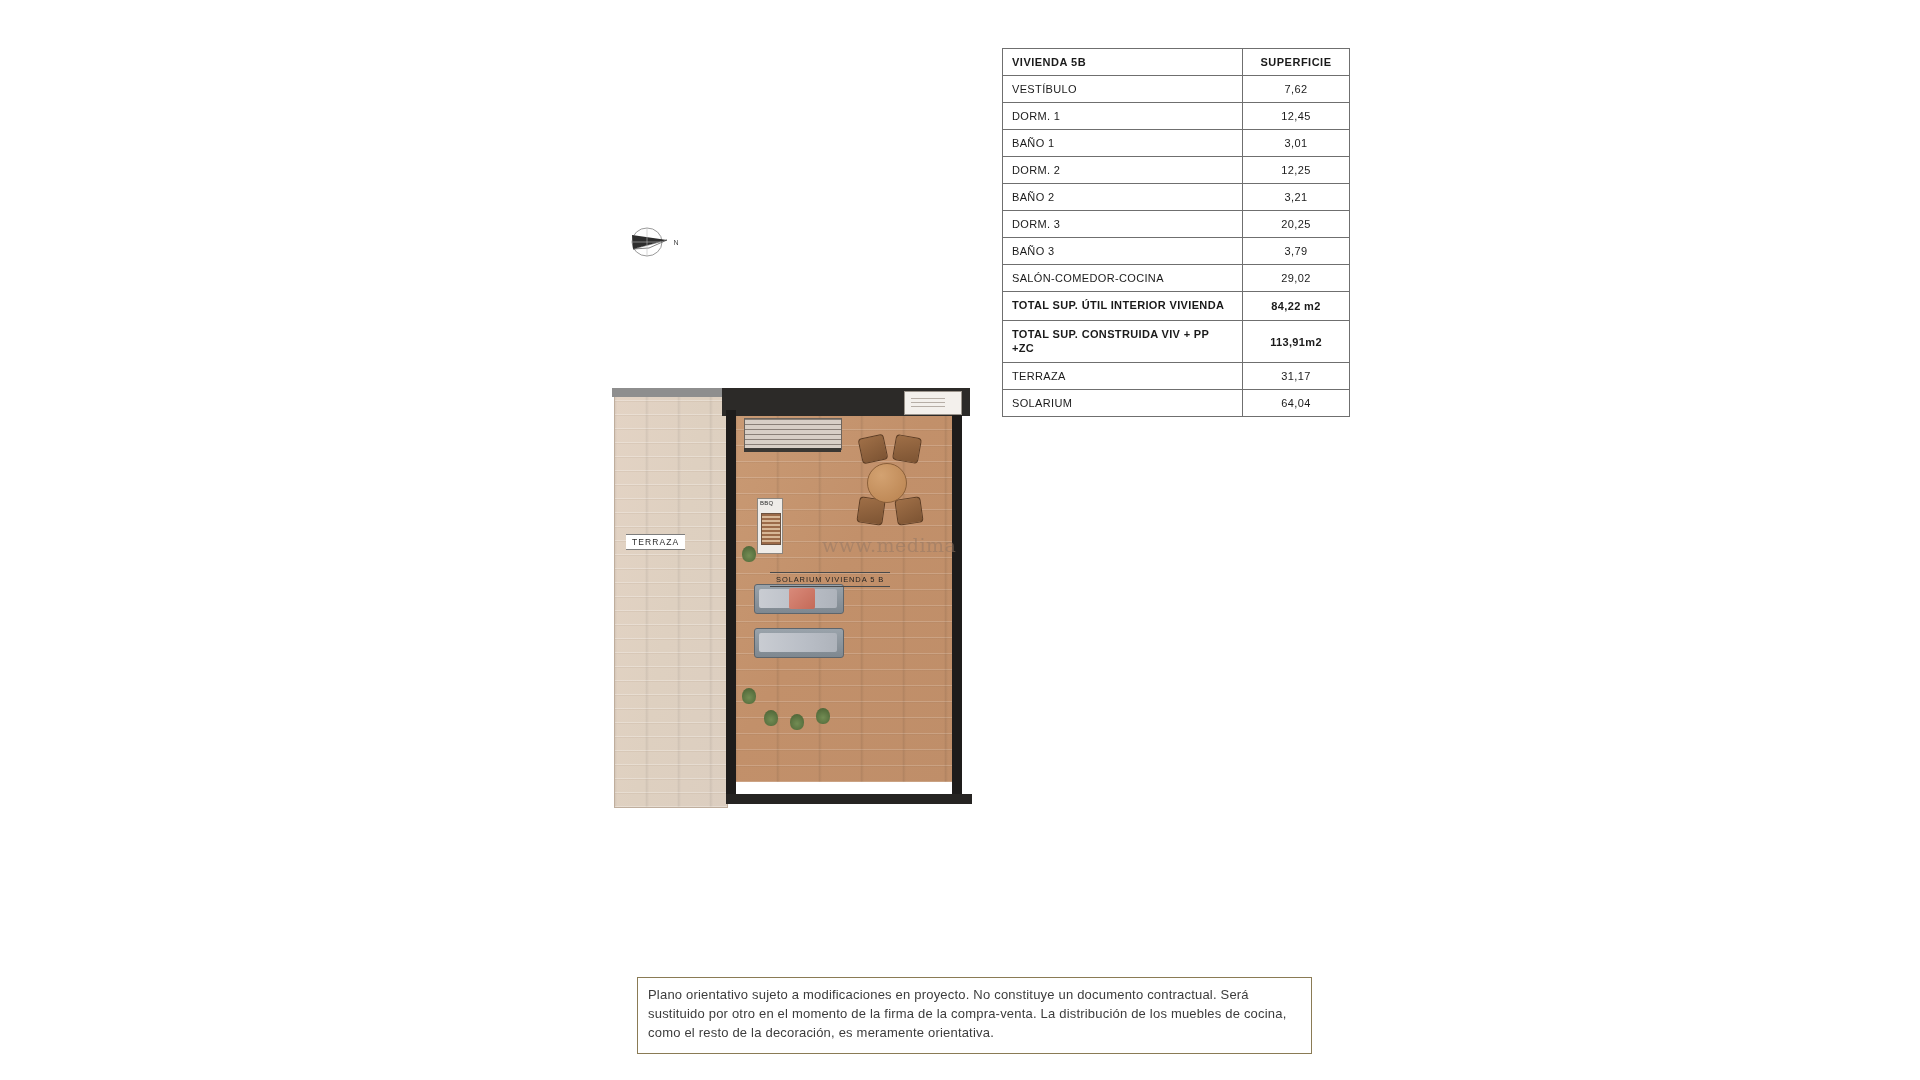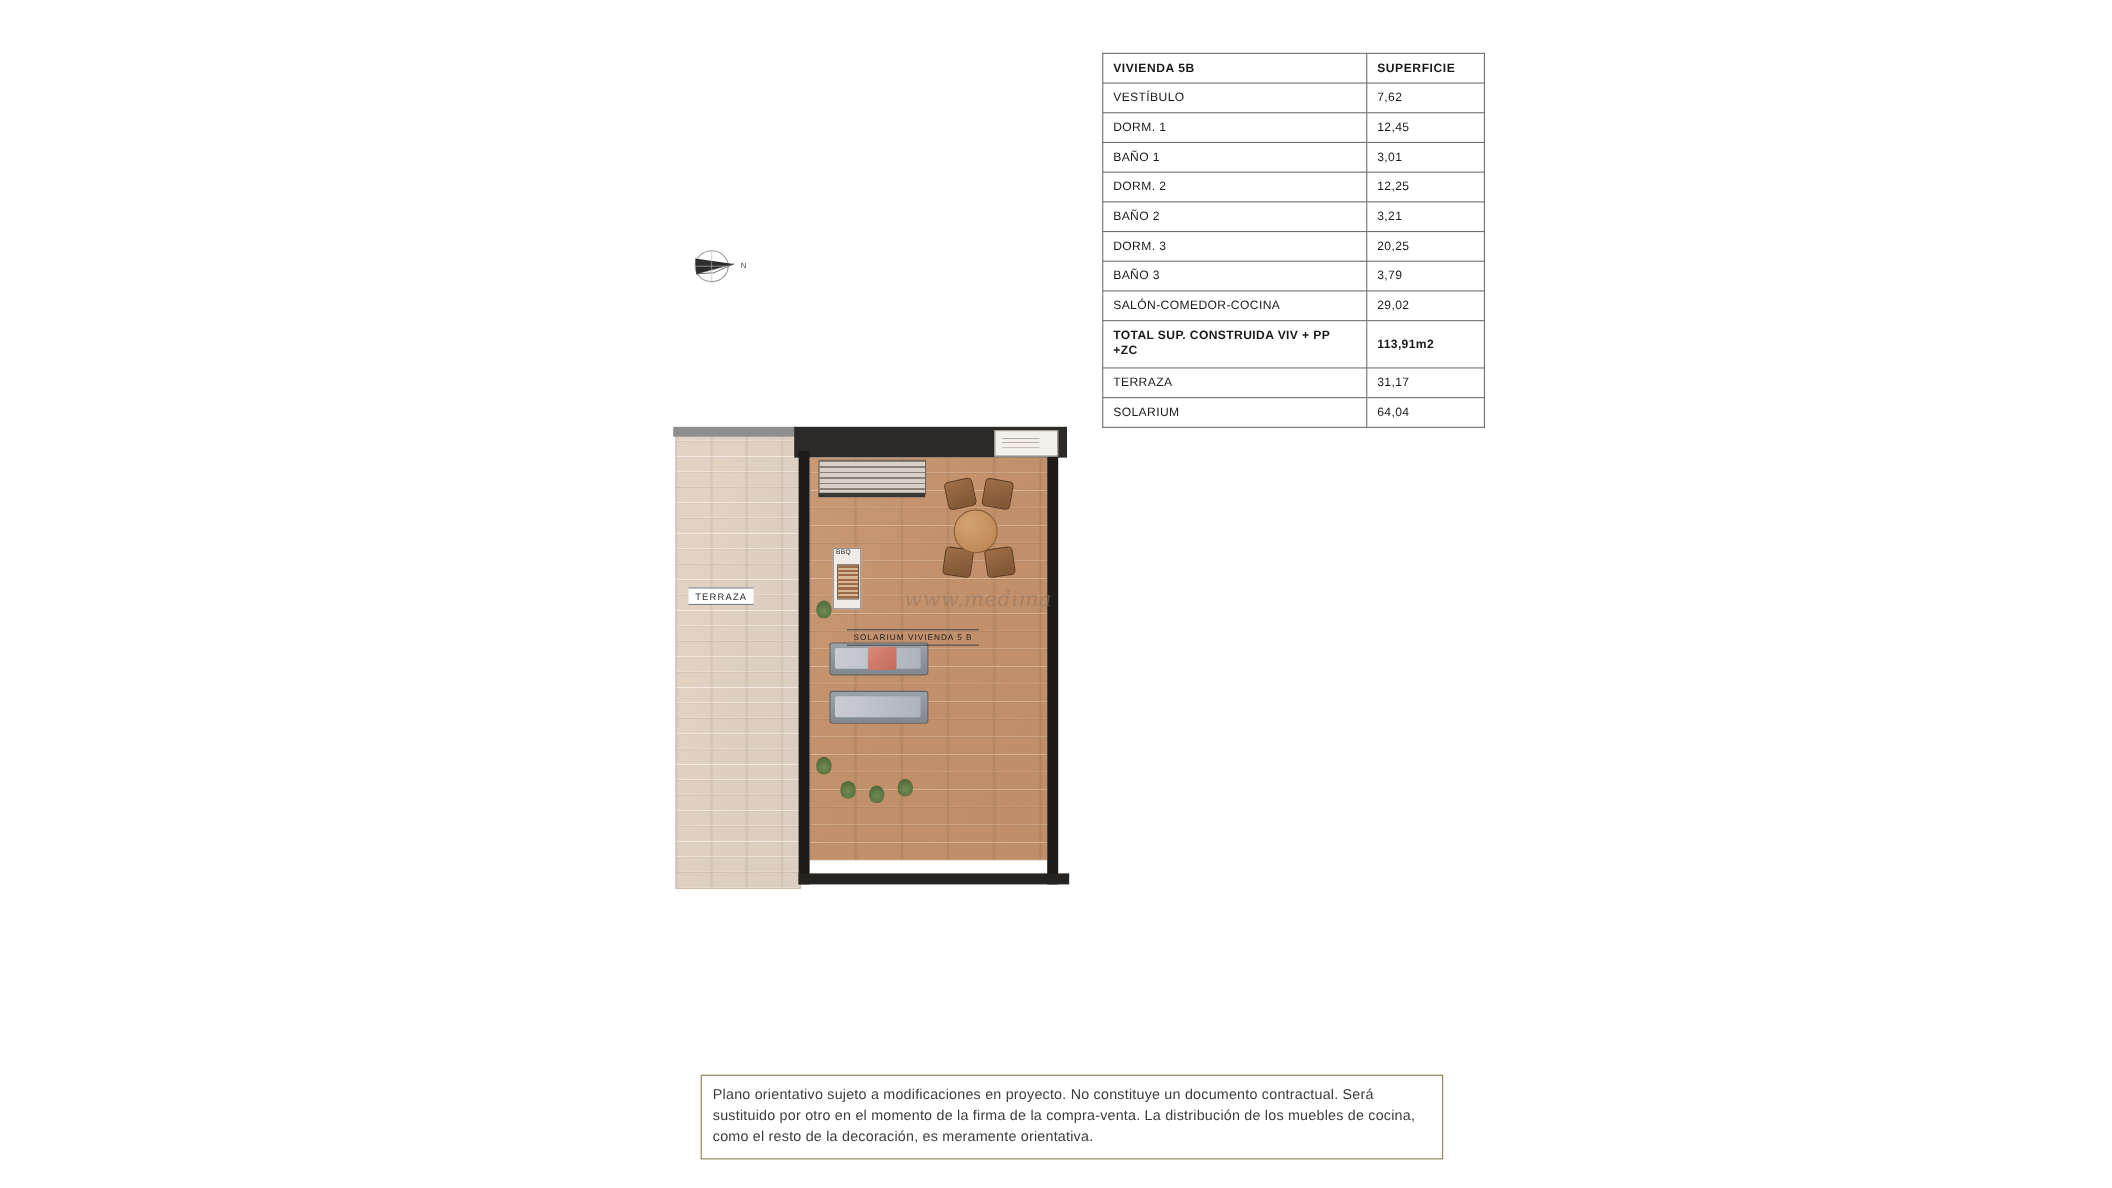--- a/index.html
+++ b/index.html
@@ -276,21 +276,20 @@
     border-bottom: 1px solid #4a4a4a;
     white-space: nowrap;
   }
 
   
   .watermark {
     position: absolute;
     left: 210px;
     top: 146px;
     font-family: "DejaVu Serif", serif;
-    font-style: italic;
     font-size: 19px;
     color: rgba(150,120,100,0.55);
     letter-spacing: .5px;
     white-space: nowrap;
     pointer-events: none;
   }
 
   
   .surface-table {
     position: absolute;
@@ -309,20 +308,21 @@
     letter-spacing: .35px;
     vertical-align: middle;
   }
   .surface-table th {
     font-weight: bold;
     font-size: 11px;
     letter-spacing: .5px;
   }
   .surface-table td.value, .surface-table th.value {
     width: 88px;
+    text-align: center;
   }
   .surface-table tr.strong td {
     font-weight: bold;
   }
   .surface-table td.two-line {
     line-height: 1.25;
   }
 
   
   .disclaimer {
@@ -439,20 +439,24 @@
         </tr>
         <tr>
           <td>BAÑO 3</td>
           <td class="value">3,79</td>
         </tr>
         <tr>
           <td>SALÓN-COMEDOR-COCINA</td>
           <td class="value">29,02</td>
         </tr>
         <tr class="strong">
+          <td class="two-line">TOTAL SUP. ÚTIL INTERIOR VIVIENDA</td>
+          <td class="value">84,22 m2</td>
+        </tr>
+        <tr class="strong">
           <td class="two-line">TOTAL SUP. CONSTRUIDA VIV + PP +ZC</td>
           <td class="value">113,91m2</td>
         </tr>
         <tr>
           <td>TERRAZA</td>
           <td class="value">31,17</td>
         </tr>
         <tr>
           <td>SOLARIUM</td>
           <td class="value">64,04</td>

